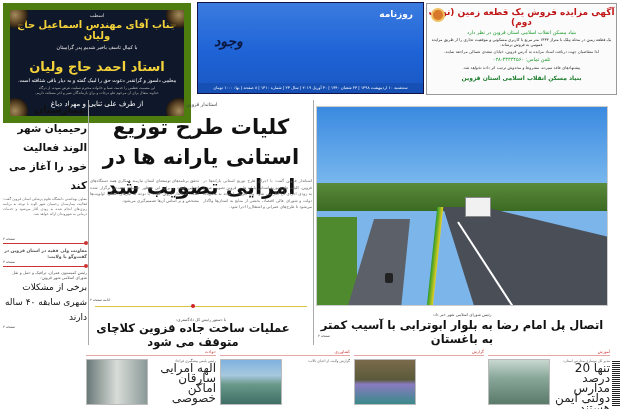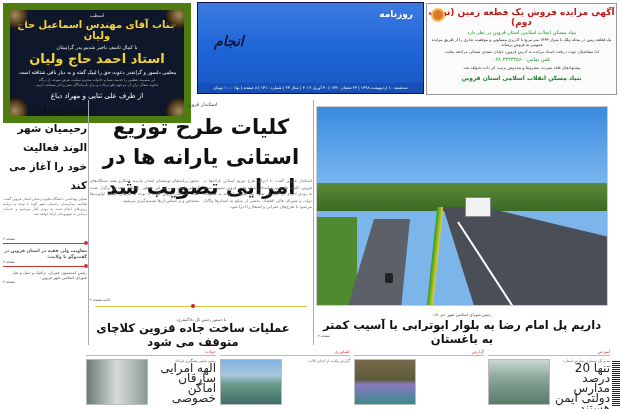--- a/index.html
+++ b/index.html
@@ -3,21 +3,21 @@
 <meta charset="utf-8">
 <style>
 *{box-sizing:border-box;margin:0;padding:0}
 body{width:620px;height:409px;background:#fff;font-family:"DejaVu Sans",sans-serif;position:relative;overflow:hidden;direction:rtl;color:#111}
 .abs{position:absolute}
 .mourn{left:3px;top:3px;width:188px;height:120px;background:#0f172a;border:7px solid #4d7c0f;text-align:center;color:#fff;overflow:hidden}
 .mourn .corner{position:absolute;width:26px;height:26px;border-radius:50%;background:radial-gradient(circle,#c9a86a 0,#7a5a2a 40%,#2a1a0a 70%);opacity:.8}
 .mourn .l1{font-size:5px;color:#ddd;margin-top:2px}
 .mourn .l2{font-size:10px;font-weight:bold;color:#f3d23a;margin-top:1px}
 .mourn .l3{font-size:5px;color:#eee;margin-top:3px}
-.mourn .l4{font-size:13px;font-weight:bold;color:#f3d23a;margin-top:1px}
+.mourn .l4{font-size:13px;font-weight:bold;color:#f3d23a;margin-top:9px}
 .mourn .l5{font-size:5px;color:#fff;margin-top:3px}
 .mourn .l6{font-size:3.5px;color:#bbb;margin:3px 24px 0;line-height:5px}
 .mourn .l7{font-size:7px;font-weight:normal;color:#fff;margin-top:4px}
 .mast{left:197px;top:2px;width:227px;height:92px;background:linear-gradient(180deg,#3b7be0 0,#1e63d6 55%,#1a57c2 100%);border:1px solid #114;overflow:hidden}
 .mast .daily{position:absolute;right:10px;top:6px;font-size:9px;color:#fff;font-weight:bold}
 .mast .name{position:absolute;right:14px;top:10px;font-size:52px;color:#fff;font-family:"DejaVu Serif",serif;font-weight:bold;letter-spacing:-2px;text-shadow:2px 2px 0 #0c3c8a}
 .mast .city{position:absolute;left:16px;top:30px;font-size:14px;color:#0a1840;font-weight:bold;font-style:italic}
 .mast .strip{position:absolute;left:0;right:0;bottom:0;height:10px;background:#1650b5;color:#fff;font-size:4px;line-height:10px;text-align:center;white-space:nowrap;overflow:hidden}
 .ad{left:426px;top:3px;width:191px;height:92px;border:1px solid #999;background:#fbfbfb;text-align:center;overflow:hidden}
 .ad .logo{position:absolute;left:4px;top:4px;width:14px;height:14px;border-radius:50%;background:#d8782a;border:2px solid #f0c060}
@@ -76,21 +76,21 @@
   <div class="l2">جناب آقای مهندس اسماعیل حاج ولیان</div>
   <div class="l3">با کمال تاسف باخبر شدیم پدر گرامیتان</div>
   <div class="l4">استاد احمد حاج ولیان</div>
   <div class="l5">معلمی دلسوز و گرانقدر دعوت حق را لبیک گفته و به دیار باقی شتافته است.</div>
   <div class="l6">این مصیبت عظمی را خدمت شما و خانواده محترم تسلیت عرض نموده، از درگاه خداوند متعال برای آن مرحوم علو درجات و برای بازماندگان صبر و اجر مسئلت داریم.</div>
   <div class="l7">از طرف علی ثنایی و مهراد دباغ</div>
 </div>
 
 <div class="abs mast">
   <div class="daily">روزنامه</div>
-  <div class="city">انجام</div>
+  <div class="city">وجود</div>
   <div class="strip">سه‌شنبه ۱۰ اردیبهشت ۱۳۹۸ | ۲۴ شعبان ۱۴۴۰ | ۳۰ آوریل ۲۰۱۹ | سال ۲۳ | شماره ۱۴۱۰ | ۸ صفحه | بها: ۱۰۰۰ تومان</div>
 </div>
 
 <div class="abs ad">
   <div class="logo"></div>
   <div class="t1">آگهی مزایده فروش یک قطعه زمین (نوبت دوم)</div>
   <div class="t2">بنیاد مسکن انقلاب اسلامی استان قزوین در نظر دارد</div>
   <div class="t3">یک قطعه زمین در محله پیلک با متراژ ۱۴۴۳ متر مربع با کاربری مسکونی و موقعیت تجاری را از طریق مزایده عمومی به فروش برساند.</div>
   <div class="t4">لذا متقاضیان جهت دریافت اسناد مزایده به آدرس قزوین، خیابان سعدی شمالی مراجعه نمایند.</div>
   <div class="t5">تلفن تماس: ۳۳۳۴۴۵۶۰-۰۲۸</div>
@@ -108,20 +108,21 @@
     <div class="more">صفحه ۲</div>
     <div class="rule-red"></div>
   </div>
   <div style="margin-top:4px">
     <div class="kicker" style="font-size:4.5px;font-weight:bold;line-height:6px">معاونت ولی فقیه در استان قزوین در گفت‌وگو با ولایت:</div>
     <div class="more">صفحه ۳</div>
     <div class="rule-red"></div>
   </div>
   <div style="margin-top:3px">
     <div class="kicker">رئیس کمیسیون عمران، ترافیک و حمل و نقل شورای اسلامی شهر قزوین:</div>
+    <div class="hl-side" style="font-size:9px;line-height:15px;font-weight:normal">برخی از مشکلات شهری سابقه ۴۰ ساله دارند</div>
     <div class="more">صفحه ۲</div>
   </div>
 </div>
 
 <div class="abs lead-kicker">استاندار قزوین:</div>
 <div class="abs lead-hl">کلیات طرح توزیع استانی یارانه ها در امرایی تصویب شد</div>
 <div class="abs lead-body">
   <div class="c body-text" style="font-size:4px;line-height:6.5px;height:122px;overflow:hidden">استاندار قزوین گفت: با اجرای طرح توزیع استانی یارانه‌ها در قزوین، کلیات طرح توزیع استانی یارانه ها در قزوین تصویب شد و به زودی اجرای آن آغاز می شود. وی افزود: با توجه به مصوبات دولت و شورای عالی اقتصاد، بخشی از منابع به استان‌ها واگذار می‌شود تا طرح‌های عمرانی و اشتغال‌زا اجرا شود.</div>
   <div class="c body-text" style="font-size:4px;line-height:6.5px;height:122px;overflow:hidden">تحقق برنامه‌های توسعه‌ای استان نیازمند همکاری همه دستگاه‌های اجرایی است و برای این منظور جلسات متعددی برگزار شده است. استاندار قزوین گفت: با توجه به نیازهای استان، اولویت‌ها مشخص و بر اساس آن‌ها تصمیم‌گیری می‌شود.</div>
 </div>
@@ -139,21 +140,21 @@
   <div class="trees"></div>
   <div class="grass"></div>
   <div class="road"></div>
   <div class="ramp"></div>
   <div class="rail"></div>
   <div class="lane"></div>
   <div class="truck"></div>
   <div class="car"></div>
 </div>
 <div class="abs cap-kicker">رئیس شورای اسلامی شهر خبر داد:</div>
-<div class="abs cap-hl">داریم پل امام رضا به بلوار ابوترابی با آسیب کمتر به باغستان</div>
+<div class="abs cap-hl">اتصال پل امام رضا به بلوار ابوترابی با آسیب کمتر به باغستان</div>
 <div class="abs more" style="left:318px;top:334px">صفحه ۲</div>
 
 <div class="strip-item" style="left:86px;width:130px">
   <div class="cat">حوادث</div>
   <div class="img" style="background:linear-gradient(90deg,#6a7a78,#d8dcd8,#8a9a98)"></div>
   <div class="txt">
       <div class="k">رئیس پلیس پیشگیری فراجا:</div>
       <div class="h">الهه امرایی سارقان اماکن خصوصی</div>
     </div>
 </div>

